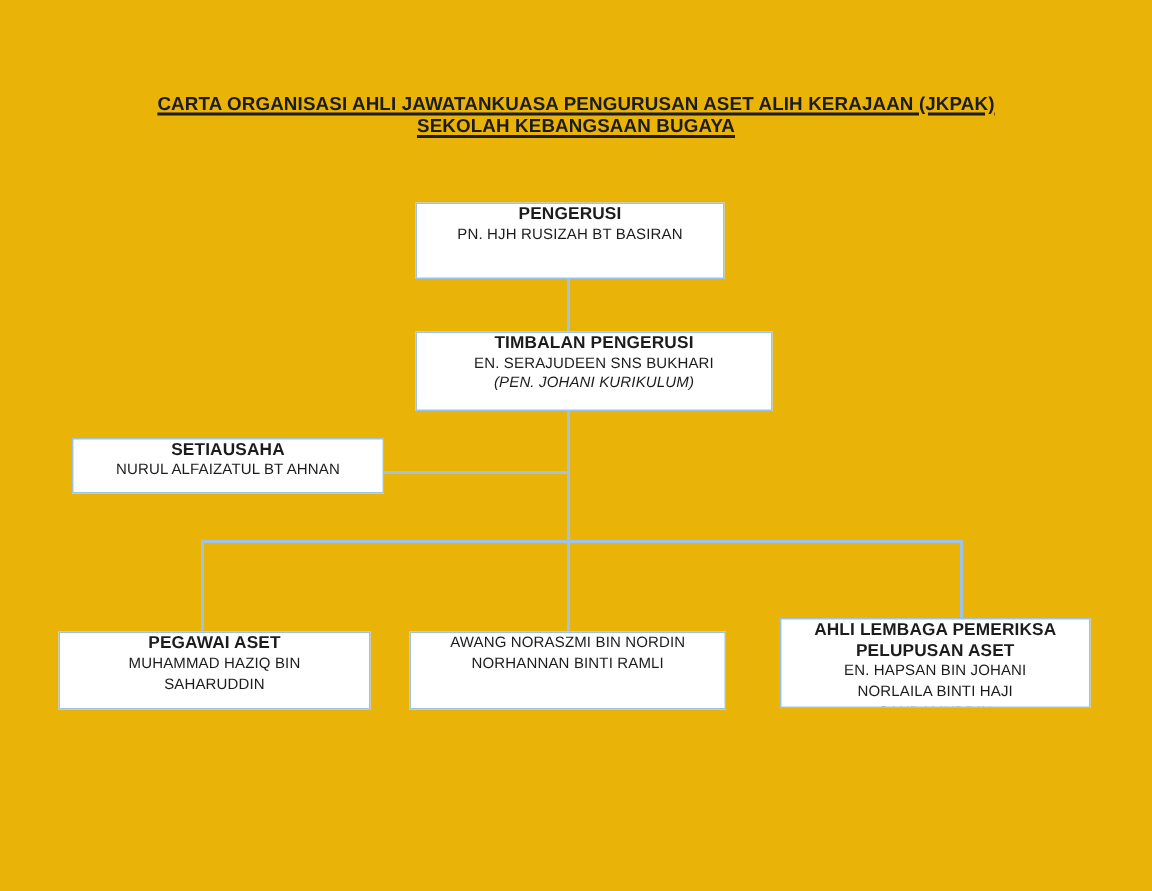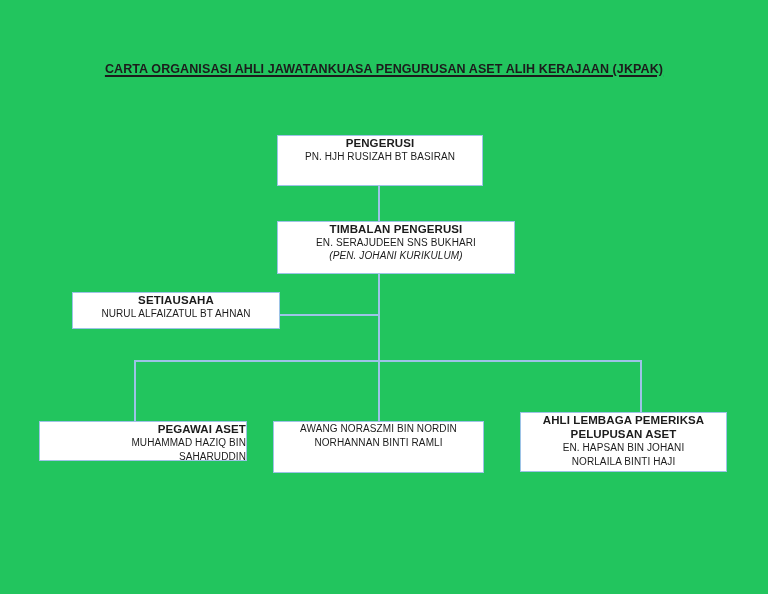--- a/index.html
+++ b/index.html
@@ -1,54 +1,55 @@
 <!DOCTYPE html>
 <html><head>
 <meta charset="utf-8">
 <style>
   html,body{margin:0;padding:0;background:#ffffff;}
   .stage{
-    position:relative;width:768px;height:594px;background:#22c55e;overflow:hidden;
+    position:relative;width:768px;height:594px;background:#eab308;overflow:hidden;
     font-family:"Liberation Sans", sans-serif;color:#1c1c1c;
   }
   .title-block{
     position:absolute;top:62px;left:0;width:768px;text-align:center;
     font-weight:bold;font-size:12.5px;line-height:15px;letter-spacing:0.1px;
   }
   .title-line{display:inline-block;text-decoration:underline;text-decoration-thickness:1.5px;text-underline-offset:2px;}
   .node{
     position:absolute;background:#ffffff;border:1.5px solid #9dc3e6;box-sizing:border-box;
     text-align:center;overflow:hidden;padding-top:0;z-index:2;
   }
   .role{font-weight:bold;font-size:11.5px;line-height:14px;letter-spacing:0.1px;}
   .names{font-size:10px;line-height:14px;white-space:pre-line;letter-spacing:0.1px;}
   .note{font-style:italic;font-size:10px;line-height:12px;letter-spacing:0.1px;}
   .line{position:absolute;background:#9dc3e6;z-index:1;}
 
   #node-pengerusi{left:277px;top:135px;width:206px;height:51px;}
   #node-timbalan{left:277px;top:221px;width:238px;height:53px;}
-  #node-setiausaha{left:48px;top:292px;width:208px;height:37px;margin-left:24px;}
-  #node-pegawai-aset{left:39px;top:421px;width:208px;height:40px;text-align:right;}
+  #node-setiausaha{left:48px;top:292px;width:208px;height:37px;}
+  #node-pegawai-aset{left:39px;top:421px;width:208px;height:52px;}
   #node-pegawai-pemeriksa{left:273px;top:421px;width:211px;height:52px;}
   #node-ahli-lembaga{left:520px;top:412px;width:207px;height:60px;}
 
   #conn-pengerusi-timbalan{left:378px;top:186px;width:2px;height:35px;}
   #conn-timbalan-down{left:378px;top:274px;width:2px;height:147px;}
   #conn-setiausaha{left:256px;top:314px;width:122px;height:2px;}
   #conn-main-horizontal{left:134px;top:360px;width:508px;height:2px;}
   #conn-left-drop{left:134px;top:360px;width:2px;height:61px;}
   #conn-right-drop{left:640px;top:360px;width:2px;height:52px;}
 </style>
 </head>
 <body>
 
 <div class="stage">
 
   <div class="title-block">
     <span class="title-line">CARTA ORGANISASI AHLI JAWATANKUASA PENGURUSAN ASET ALIH KERAJAAN (JKPAK)</span><br>
+    <span class="title-line">SEKOLAH KEBANGSAAN BUGAYA</span>
   </div>
 
   <div class="line" id="conn-pengerusi-timbalan"></div>
   <div class="line" id="conn-timbalan-down"></div>
   <div class="line" id="conn-setiausaha"></div>
   <div class="line" id="conn-main-horizontal"></div>
   <div class="line" id="conn-left-drop"></div>
   <div class="line" id="conn-right-drop"></div>
 
   <div class="node" id="node-pengerusi">

